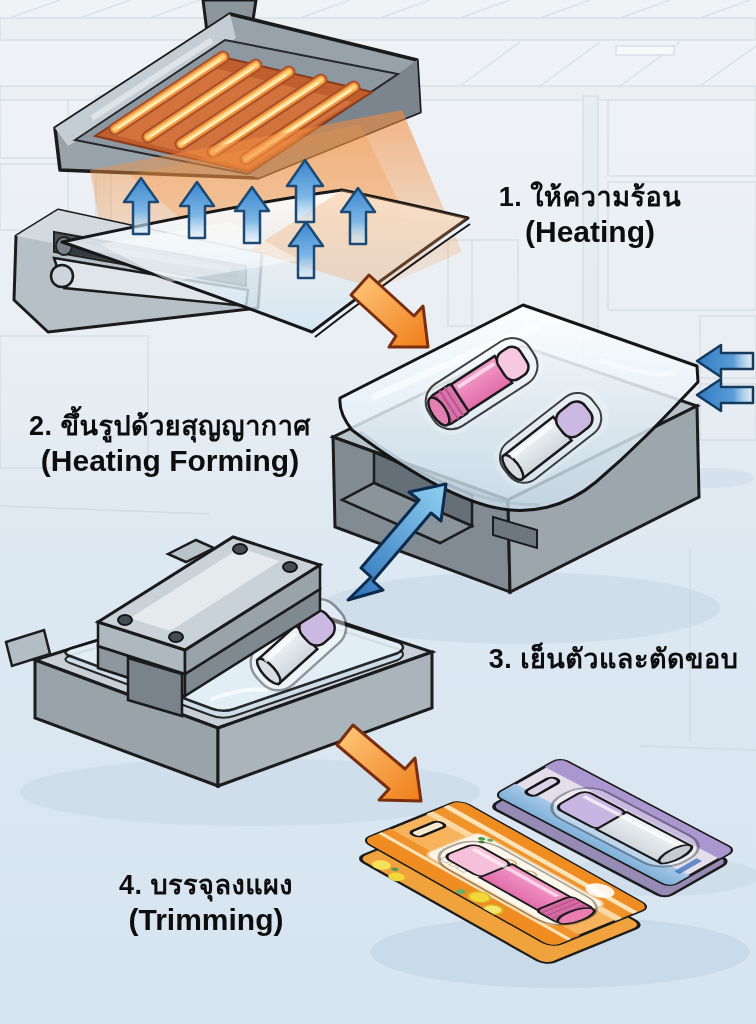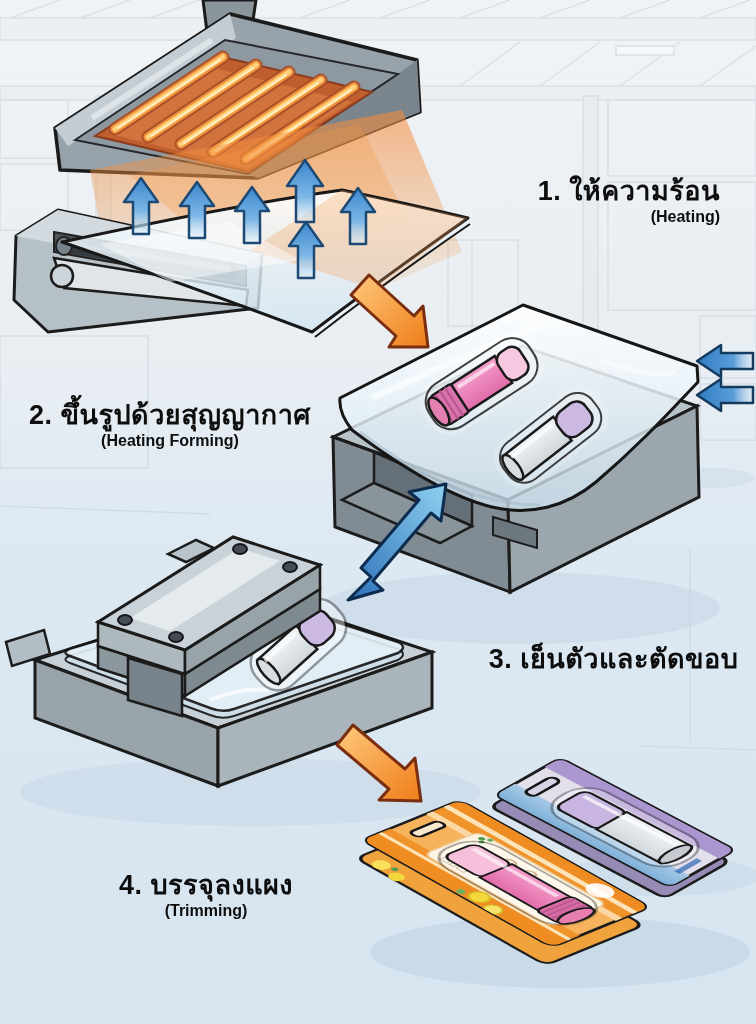--- a/index.html
+++ b/index.html
@@ -7,23 +7,23 @@
     position:relative; width:756px; height:1024px; overflow:hidden;
     background:#eef2f5;
     font-family:"Liberation Sans","DejaVu Sans",sans-serif;
   }
   .stage svg{position:absolute;left:0;top:0;}
   .step-label{
     position:absolute; text-align:center; color:#0d0d0d; font-weight:700;
     white-space:nowrap; pointer-events:none;
   }
   .step-label .thai{display:block; font-size:27px; line-height:1.2; letter-spacing:0.5px;}
-  .step-label .eng{display:block; font-size:16px; line-height:1.25;}
-  #label1{left:460px; top:175px; width:260px;text-align:right;}
-  #label2{left:15px;  top:399px; width:310px;}
+  .step-label .eng{display:block; font-size:30px; line-height:1.25;}
+  #label1{left:460px; top:181px; width:260px;}
+  #label2{left:15px;  top:410px; width:310px;}
   #label3{left:430px; top:643px; width:295px;padding-left:36px;}
   #label4{left:78px;  top:869px; width:256px;}
 </style>
 </head>
 <body>
 
 <div class="stage">
 <svg width="756" height="1024" viewBox="0 0 756 1024">
   <defs>
     <linearGradient id="bgGrad" x1="0" y1="0" x2="0" y2="1">

